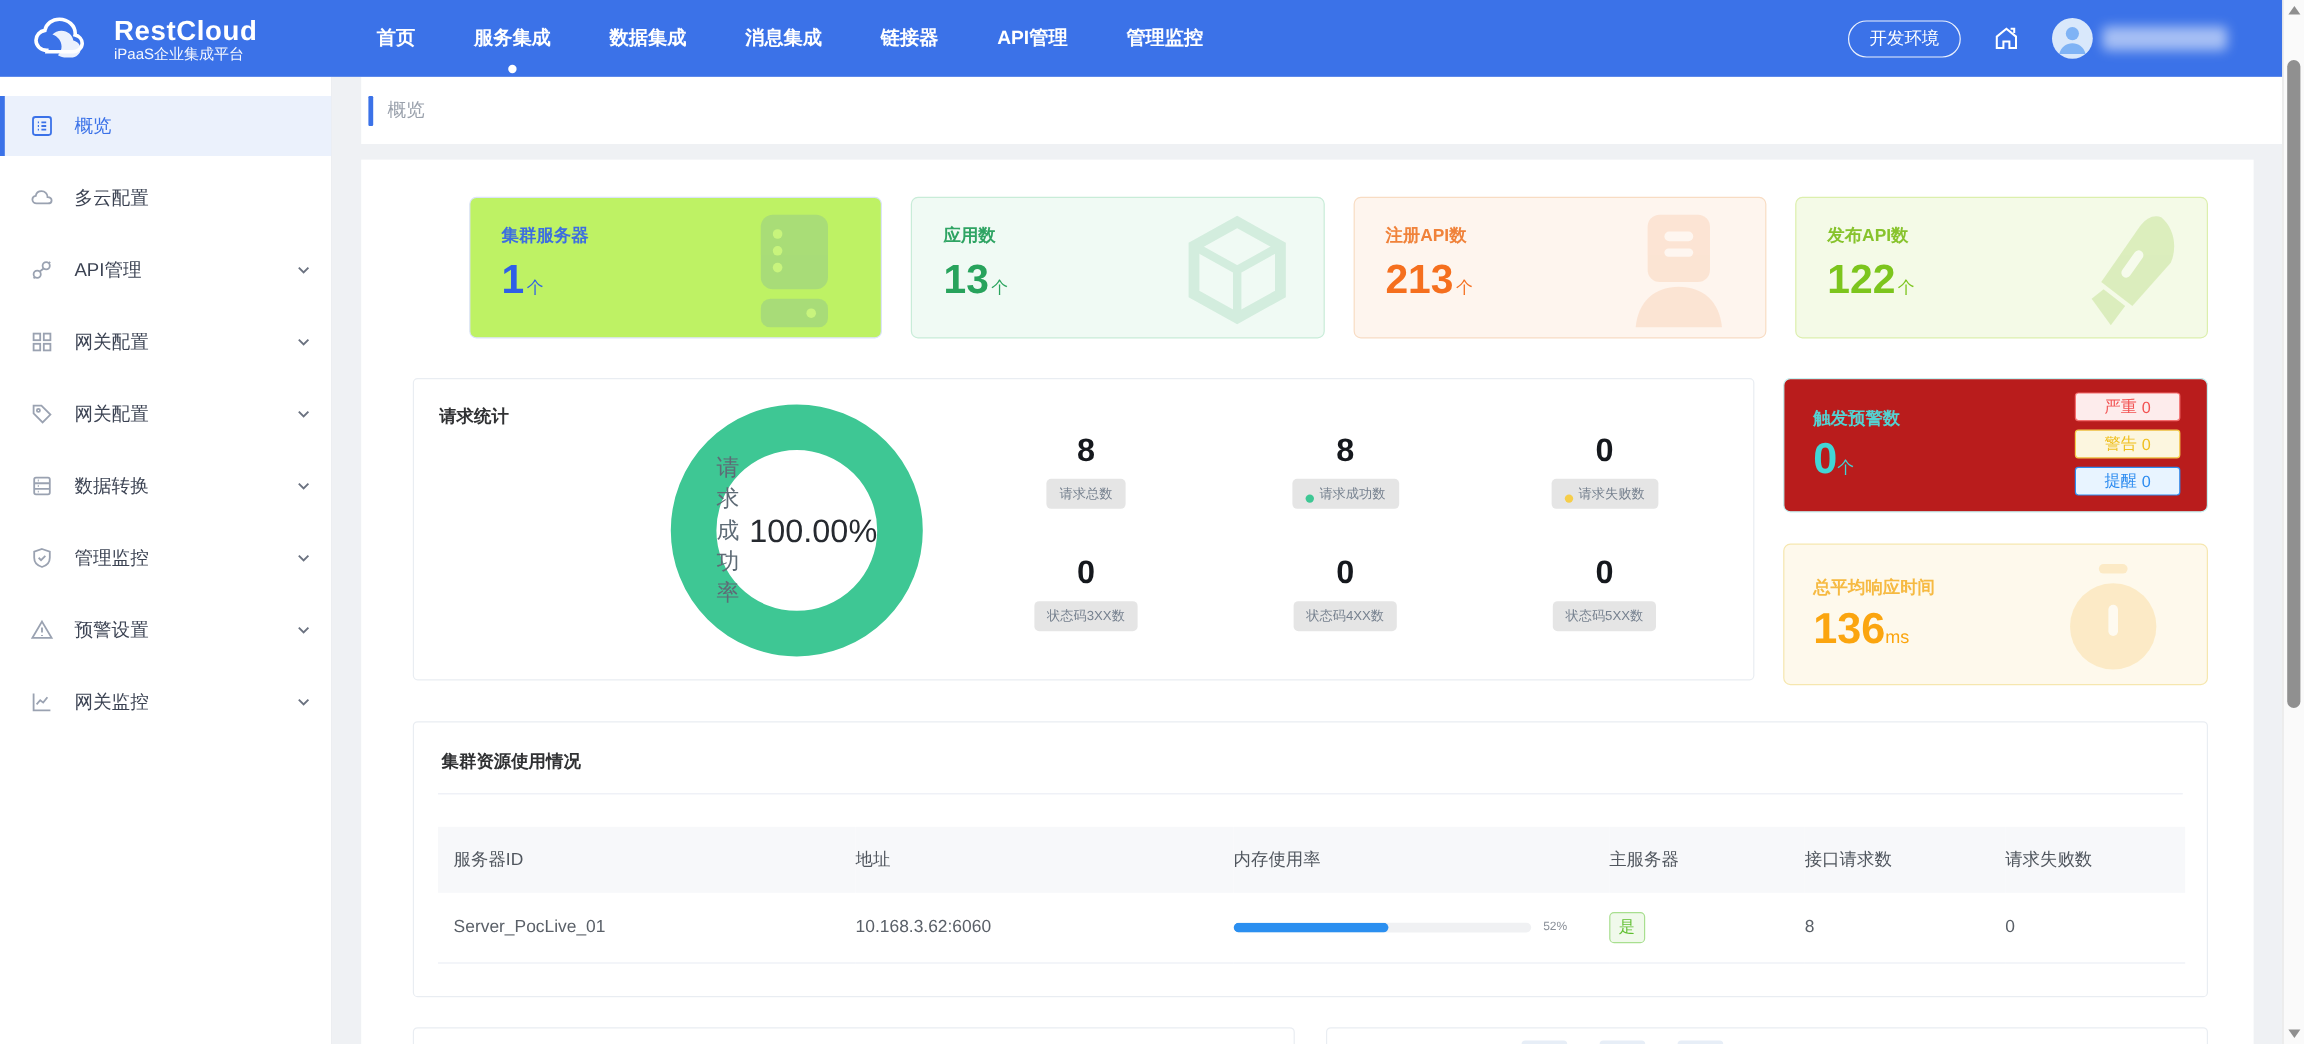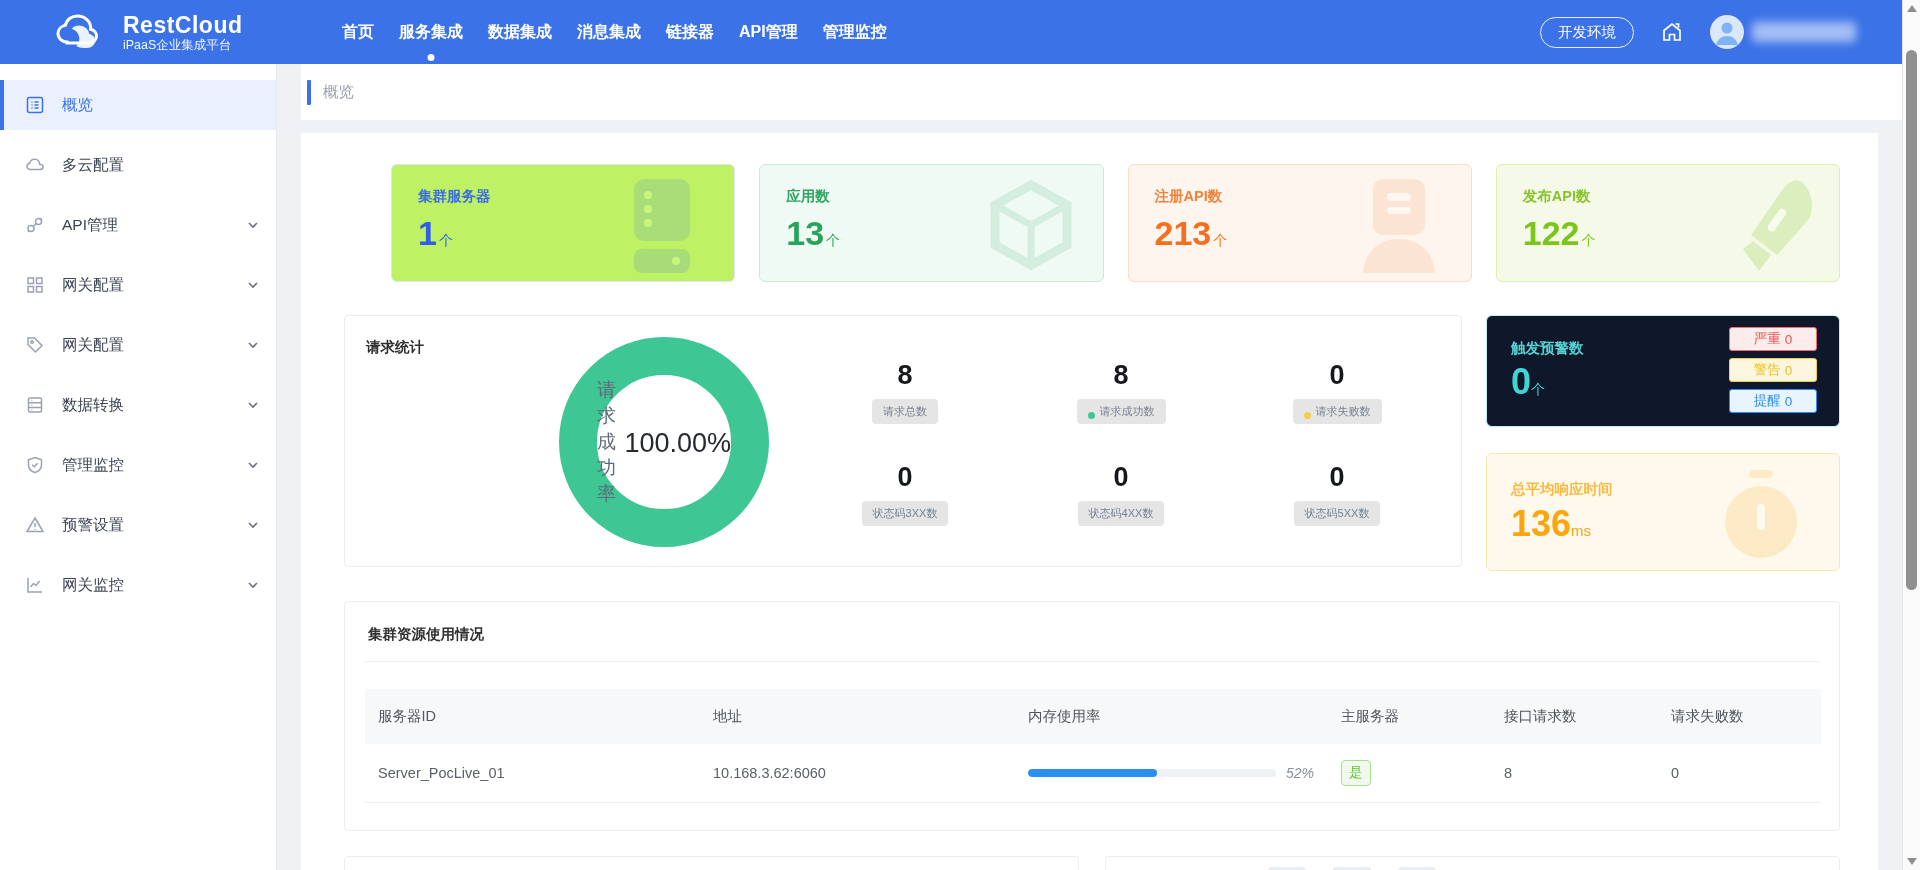--- a/index.html
+++ b/index.html
@@ -1,24 +1,24 @@
 <!DOCTYPE html>
 <html><head>
 <meta charset="utf-8">
 <style>
   * { margin:0; padding:0; box-sizing:border-box; }
   html,body { width:1920px; height:870px; overflow:hidden; font-family:"Liberation Sans","DejaVu Sans",sans-serif; background:#EFF1F4; position:relative; }
 
   
   .topnav{position:absolute;left:0;top:0;width:1902px;height:64px;background:#3B72E8;display:flex;align-items:center;color:#fff;z-index:5;}
-  .brand{display:flex;align-items:center;gap:12px;padding-left:25px;width:262px;flex:none;margin-left:28px;}
+  .brand{display:flex;align-items:center;gap:12px;padding-left:25px;width:262px;flex:none;}
   .brand-txt{line-height:1.15;}
   .brand-title{font-size:23px;font-weight:700;letter-spacing:.5px;}
   .brand-sub{font-size:12.5px;font-weight:400;opacity:.95;}
-  .nav-menu{display:flex;gap:25px;margin-left:52px;}
+  .nav-menu{display:flex;gap:49px;margin-left:52px;}
   .nav-item{font-size:16px;font-weight:700;position:relative;height:64px;display:flex;align-items:center;cursor:pointer;white-space:nowrap;}
   .nav-item .nav-dot{position:absolute;left:50%;transform:translateX(-50%);bottom:3px;width:7px;height:7px;border-radius:50%;background:#fff;}
   .nav-right{margin-left:auto;display:flex;align-items:center;gap:26px;padding-right:46px;}
   .env-pill{border:1px solid rgba(255,255,255,.9);border-radius:16px;padding:5px 17px;font-size:14.5px;cursor:pointer;white-space:nowrap;}
   .avatar-wrap{display:flex;align-items:center;gap:8px;}
   .avatar{width:34px;height:34px;border-radius:50%;background:#D9E8FB;display:flex;align-items:center;justify-content:center;overflow:hidden;}
   .name-blur{width:104px;height:20px;border-radius:4px;background:rgba(255,255,255,.55);filter:blur(5px);}
 
   
   .v-scrollbar{position:absolute;right:0;top:0;width:18px;height:870px;background:#FAFAFA;border-left:1px solid #E4E4E4;z-index:6;}
@@ -64,21 +64,21 @@
   .donut-label{font-size:19px;color:#5E6B76;}
   .donut-value{font-size:27px;color:#262A30;margin-top:2px;}
   .metrics{position:absolute;left:452px;top:0;width:648px;height:100%;display:grid;grid-template-columns:1fr 1fr 1fr;grid-template-rows:1fr 1fr;padding:26px 0 20px 0;}
   .metric{display:flex;flex-direction:column;align-items:center;justify-content:center;gap:10px;}
   .metric-num{font-size:27px;font-weight:600;color:#15181D;line-height:1;}
   .metric-pill{background:#e5e5e5;border-radius:4px;padding:5px 11px;font-size:11px;color:#76818F;display:flex;align-items:flex-end;gap:5px;}
   .dot{width:7px;height:7px;border-radius:50%;display:inline-block;}
   .dot-green{background:#3EC794;} .dot-yellow{background:#F6CE4A;}
 
   .right-col{width:354px;display:flex;flex-direction:column;gap:26px;flex:none;}
-  .panel-alerts{height:112px;background:#0f172a;border:1px solid #C3F1F1;border-radius:6px;position:relative;}
+  .panel-alerts{height:112px;background:#b91c1c;border:1px solid #C3F1F1;border-radius:6px;position:relative;}
   .pa-title{position:absolute;left:24px;top:23px;font-size:14.5px;color:#54D2D2;font-weight:600;}
   .pa-value{position:absolute;left:24px;top:48px;font-size:36px;font-weight:600;color:#41D6D6;line-height:1;}
   .pa-unit{font-size:14px;font-weight:400;}
   .badges{position:absolute;right:22px;top:11px;display:flex;flex-direction:column;gap:7px;align-items:stretch;}
   .badge{width:88px;height:24px;border-radius:3px;border:1px solid;display:flex;align-items:center;justify-content:center;font-size:13.5px;gap:4px;}
   .badge-danger{border-color:#F36D6D;background:#FDECEC;color:#F25252;}
   .badge-warning{border-color:#F3CE4D;background:#FCF6DF;color:#EFBF1F;}
   .badge-info{border-color:#2D8CF0;background:#E8F4FF;color:#2D8CF0;}
 
   .panel-resp{height:118px;background:#FEF9EC;border:1px solid #F6E7AF;border-radius:6px;position:relative;overflow:hidden;text-align:right;}
@@ -91,21 +91,21 @@
   .panel-cluster{margin-top:30px;height:230px;padding:0 20px;position:relative;overflow:hidden;}
   .pc-title{padding-top:23px;padding-left:3px;}
   .pc-divider{margin-top:17px;border-bottom:1px solid #EBEEF5;}
   table.cluster{width:100%;border-collapse:collapse;margin-top:27px;table-layout:fixed;}
   table.cluster th{height:55px;background:#F7F8FA;font-weight:400;font-size:14.5px;color:#50565E;text-align:left;}
   table.cluster td{height:58px;font-size:14.5px;color:#5A6068;border-bottom:1px solid #EBEEF5;}
   th.first,td.first{padding-left:13px;}
   .mem-cell{display:flex;align-items:center;gap:10px;}
   .prog-track{width:248px;height:8px;border-radius:4px;background:#F0F1F3;overflow:hidden;}
   .prog-fill{height:100%;border-radius:4px;background:#2B8FF0;}
-  .mem-pct{font-size:14px;color:#8A9099;font-style:italic;}
+  .mem-pct{font-size:10px;color:#8A9099;}
   .tag-yes{display:inline-block;min-width:28px;padding:3px 7px;border-radius:4px;border:1px solid #A8DF8F;background:#F0F9EB;color:#5FBF30;font-size:13.5px;text-align:center;}
 
   
   .bottom-row{display:flex;gap:26px;margin-top:25px;}
   .panel-bottom{flex:1;height:120px;position:relative;}
   .mini-pills{position:absolute;left:162px;top:10px;display:flex;gap:27px;}
   .mini-pill{width:38px;height:12px;border-radius:3px;background:#E7EEF7;}
 
   svg{display:block;}
 </style>

